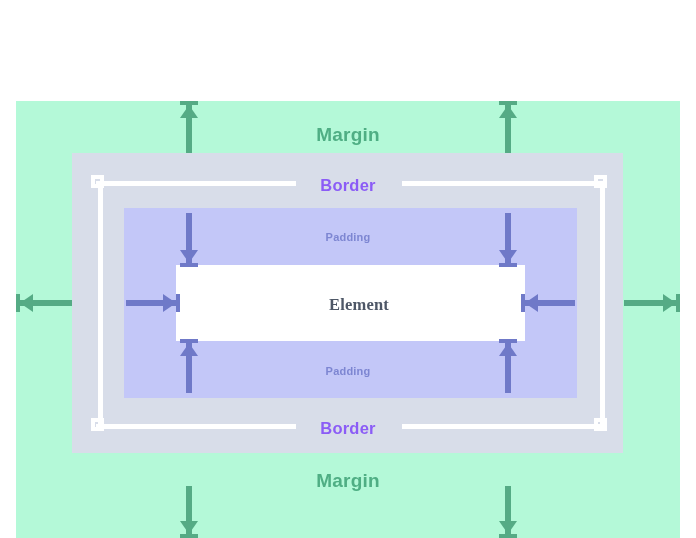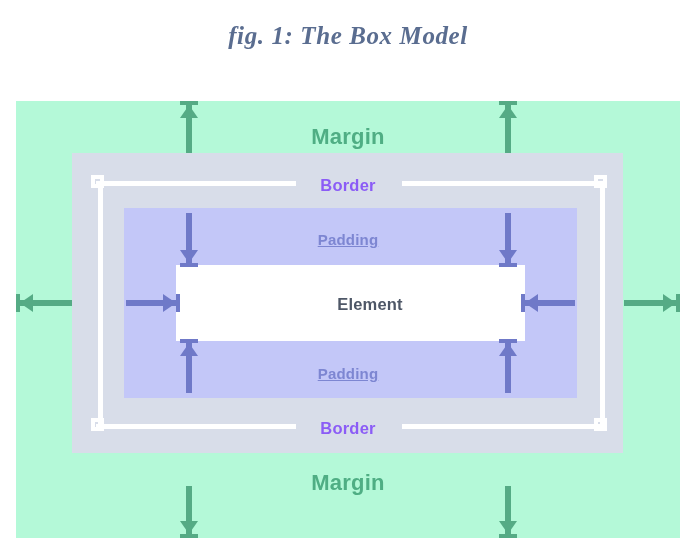--- a/index.html
+++ b/index.html
@@ -72,48 +72,47 @@
   }
 
   
   .lbl {
     position: absolute;
     font-weight: bold;
     white-space: nowrap;
     transform: translateX(-50%);
   }
   .lbl-margin {
-    font-size: 22px;
+    font-size: 19px;
     color: #4fae84;
     letter-spacing: 0.2px;
   }
   .lbl-border {
     font-size: 16.5px;
     color: #8b5cf6;
     letter-spacing: 0.2px;
   }
   .lbl-padding {
-    font-size: 15px;
+    font-size: 11px;
     color: #7d86d2;
     letter-spacing: 0.2px;
-    text-decoration: underline;
   }
   .lbl-element {
     font-size: 16.5px;
     color: #4e5767;
     letter-spacing: 0.2px;
   }
 
   #label-margin-top   { left: 348px; top: 124px; }
   #label-margin-bottom{ left: 348px; top: 470px; }
   #label-border-top   { left: 348px; top: 176px; }
   #label-border-bottom{ left: 348px; top: 419px; }
   #label-padding-top  { left: 348px; top: 231px; }
   #label-padding-bottom{ left: 348px; top: 365px; }
-  #label-element      { left: 370px; top: 295px; }
+  #label-element      { left: 359px; top: 295px; font-family: Liberation Serif, serif; }
 
   
   .guide-h {
     position: absolute;
     height: 5px;
     background: #ffffff;
   }
   .guide-v {
     position: absolute;
     width: 5px;
@@ -143,21 +142,20 @@
 
   
   .arrow { position: absolute; }
   .arrow svg { display: block; }
 </style>
 </head>
 <body>
 
 <div id="figure-root">
 
-  <div id="figure-title">fig. 1: The Box Model</div>
 
   <div id="margin-box"></div>
   <div id="border-box"></div>
   <div id="padding-box"></div>
   <div id="element-box"></div>
 
   <div class="guide-h" id="guide-top-left"></div>
   <div class="guide-h" id="guide-top-right"></div>
   <div class="guide-h" id="guide-bot-left"></div>
   <div class="guide-h" id="guide-bot-right"></div>

